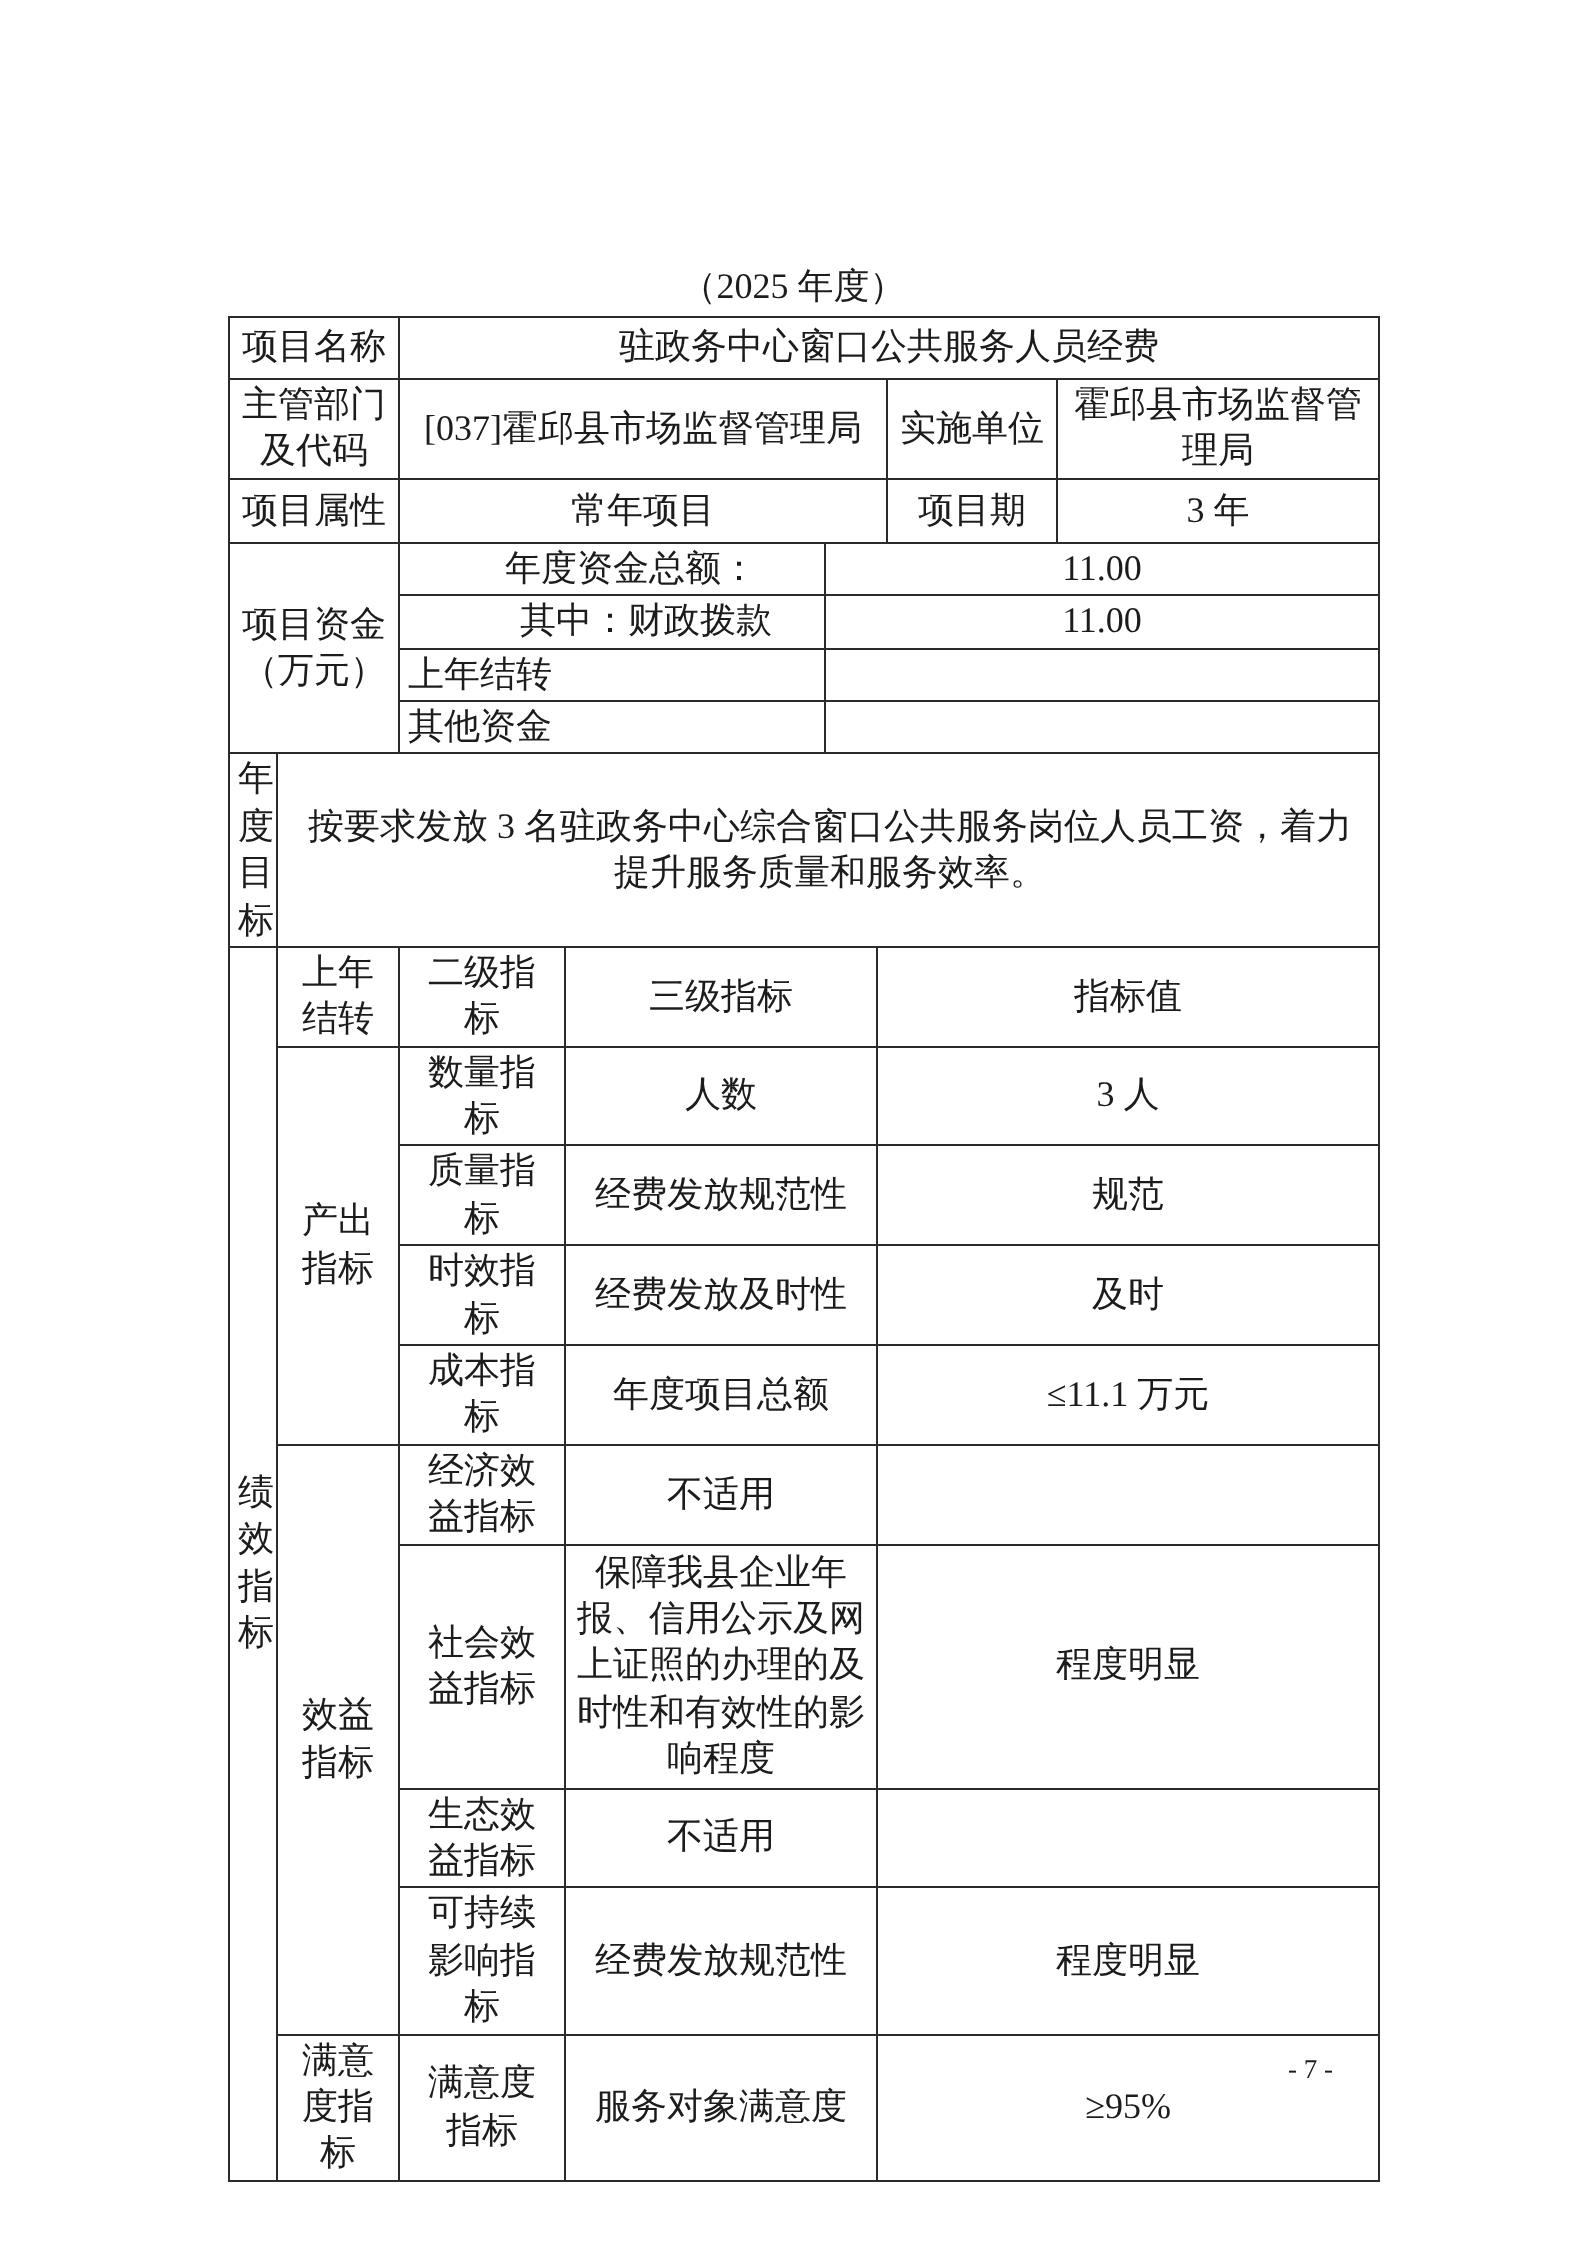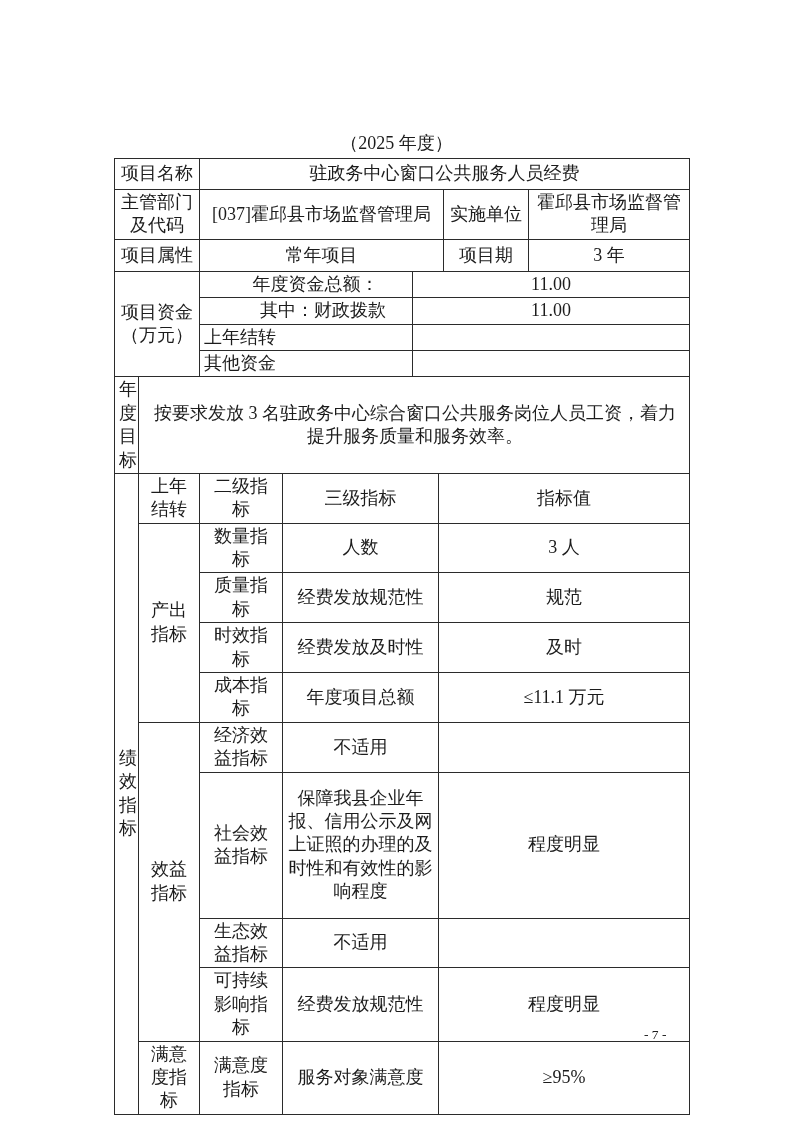--- a/index.html
+++ b/index.html
@@ -54,21 +54,21 @@
   .fund-name{text-align:left;font-size:14.5px;}
   .fund-name.ind-1{padding-left:23px !important;}
   .fund-name.ind-2{padding-left:38px !important;}
   .fund-name.ctr{text-align:left;}
   .fund-val{font-size:14px;}
   .goal-text{
     text-align:left;
     font-size:13.4px;
     padding:4px 6px 4px 8px !important;
   }
-  .small-text{font-size:12.4px;line-height:1.55;word-break:break-all;padding:14px 5px !important;}
+  .small-text{font-size:12.4px;line-height:1.55;word-break:break-all;padding:2px 5px !important;}
   .page-number{
     position:absolute;top:1027px;left:644px;
     font-size:13.5px;
     font-family:"Liberation Serif","DejaVu Serif",serif;
   }
 </style>
 </head>
 <body>
 
 <div class="page">

